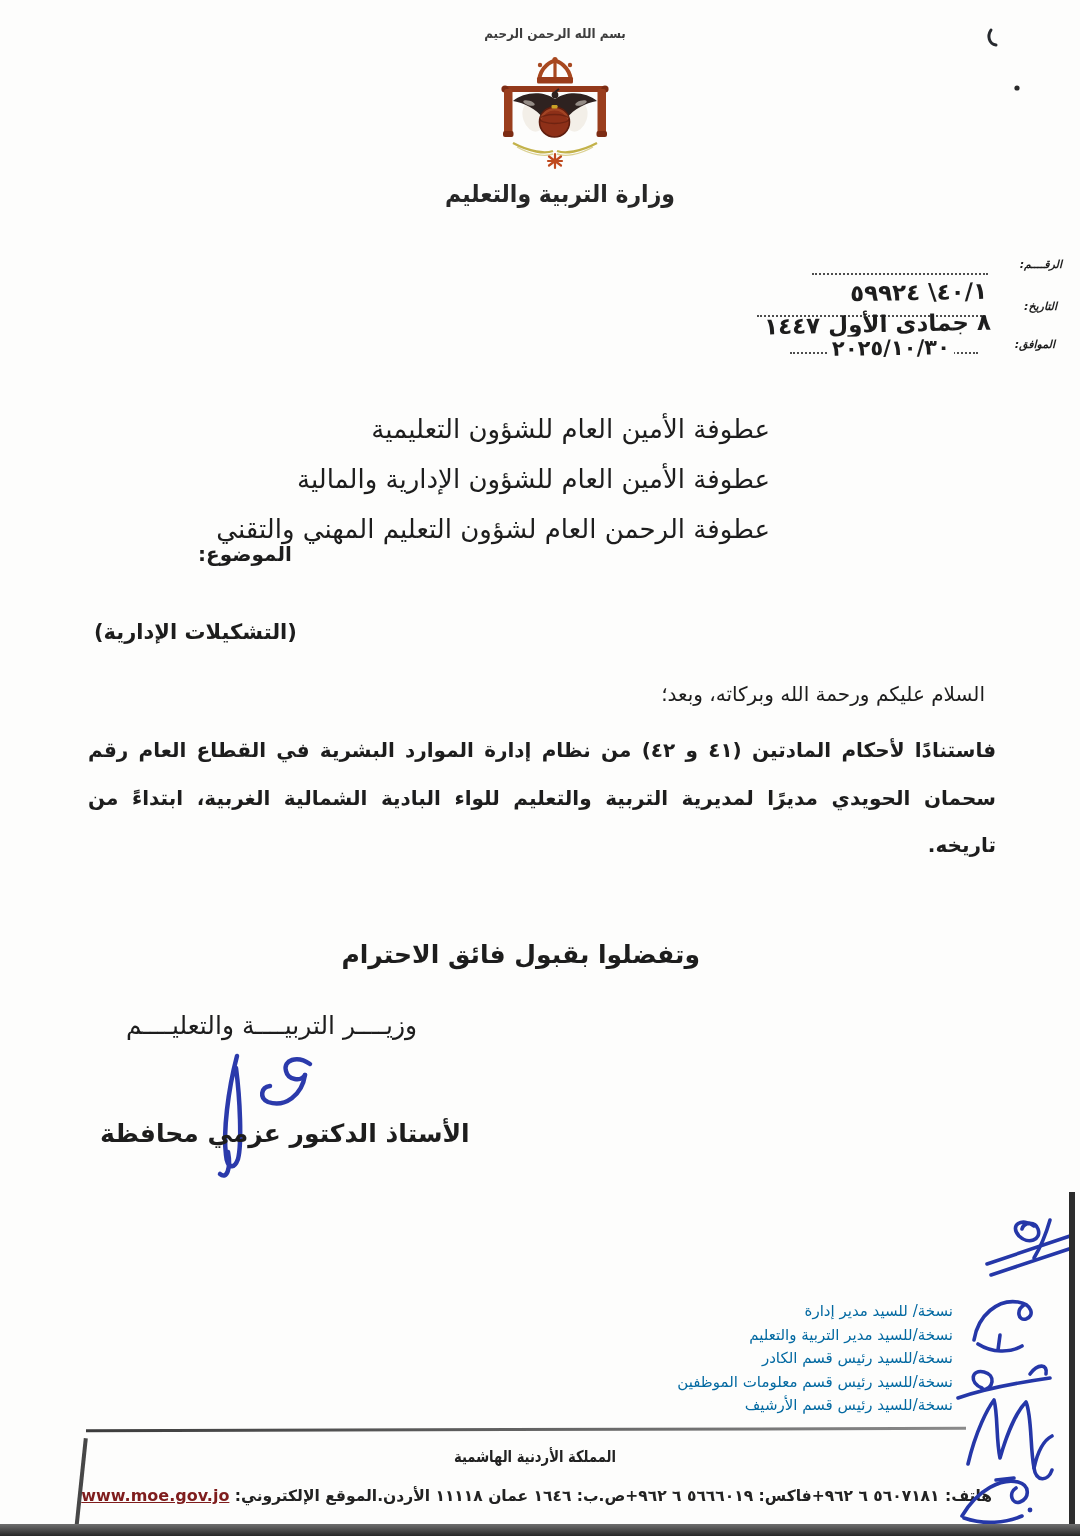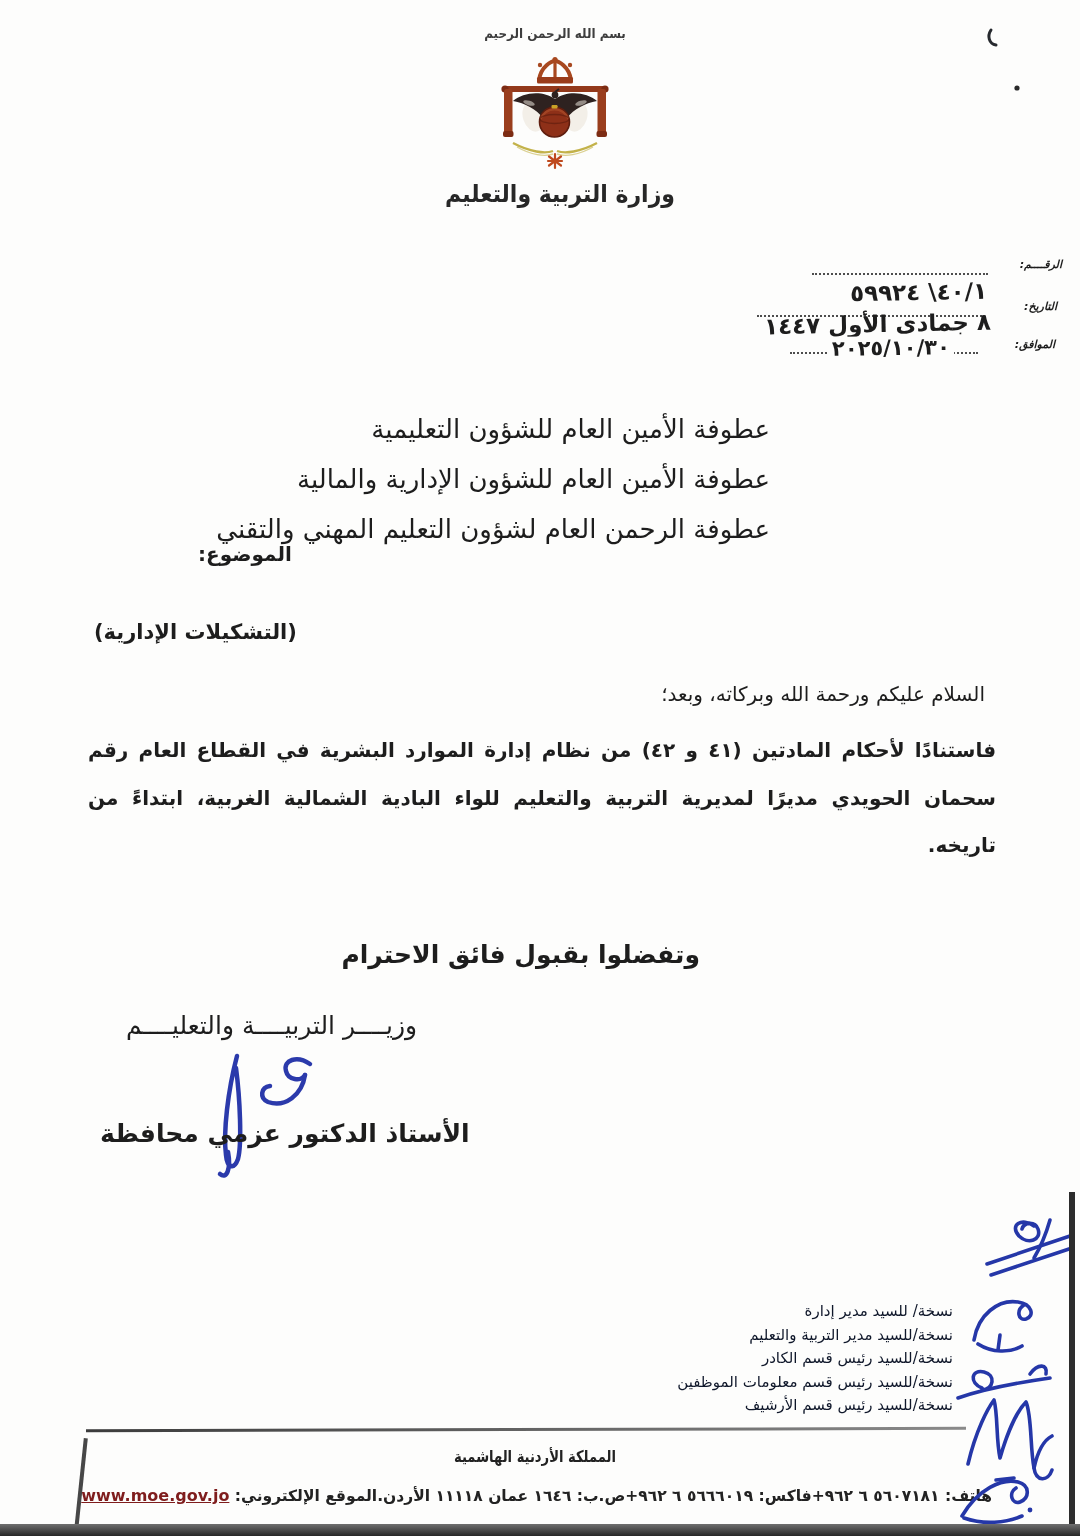--- a/index.html
+++ b/index.html
@@ -35,21 +35,21 @@
   #subj-val{left:94px;top:620px;font-size:21px;font-weight:bold;}
   #salutation{right:95px;top:682px;font-size:20px;font-weight:normal;}
   #bodytext{left:88px;width:908px;top:727px;font-size:20px;font-weight:600;line-height:47.5px;}
   .bodyline{text-align:justify;text-align-last:justify;direction:rtl;}
   #closing{left:380px;top:940px;width:320px;text-align:left;font-size:25px;font-weight:bold;}
 
   #mtitle{left:118px;top:1011px;font-size:25px;font-weight:normal;margin-left:8px;}
   #mname{left:100px;top:1119px;font-size:25px;font-weight:bold;}
   #msig{left:195px;top:1040px;}
 
-  #cc{right:127px;top:1300px;text-align:right;font-size:15px;line-height:23.5px;color:#0f172a;margin-left:16px;}
+  #cc{right:127px;top:1300px;text-align:right;font-size:15px;line-height:23.5px;color:#0369a1;margin-left:16px;}
   #divider{left:86px;top:1428px;width:880px;height:3px;background:linear-gradient(to right,#3c3c3c,#8a8a8a);transform:rotate(-.15deg);}
   #kingdom{left:405px;top:1447px;width:260px;text-align:center;font-size:16px;font-weight:bold;color:#222;transform:scaleX(.82);}
   #contact{left:168px;right:88px;top:1486px;display:flex;direction:rtl;justify-content:space-between;align-items:baseline;font-size:15.5px;font-weight:600;color:#222;}
   #contact .grp{white-space:nowrap;}
   #website{font-weight:bold;text-decoration:underline;font-size:16px;color:#7f1d1d;}
 
   #margin-sigs{left:938px;top:1192px;}
   #corner-marks{left:975px;top:18px;}
   #rightedge{left:1069px;top:1192px;width:6px;height:344px;background:#2c2c2c;}
   #bottomedge{left:0;top:1524px;width:1080px;height:12px;background:linear-gradient(to bottom,#6f6f6f,#262626);}

